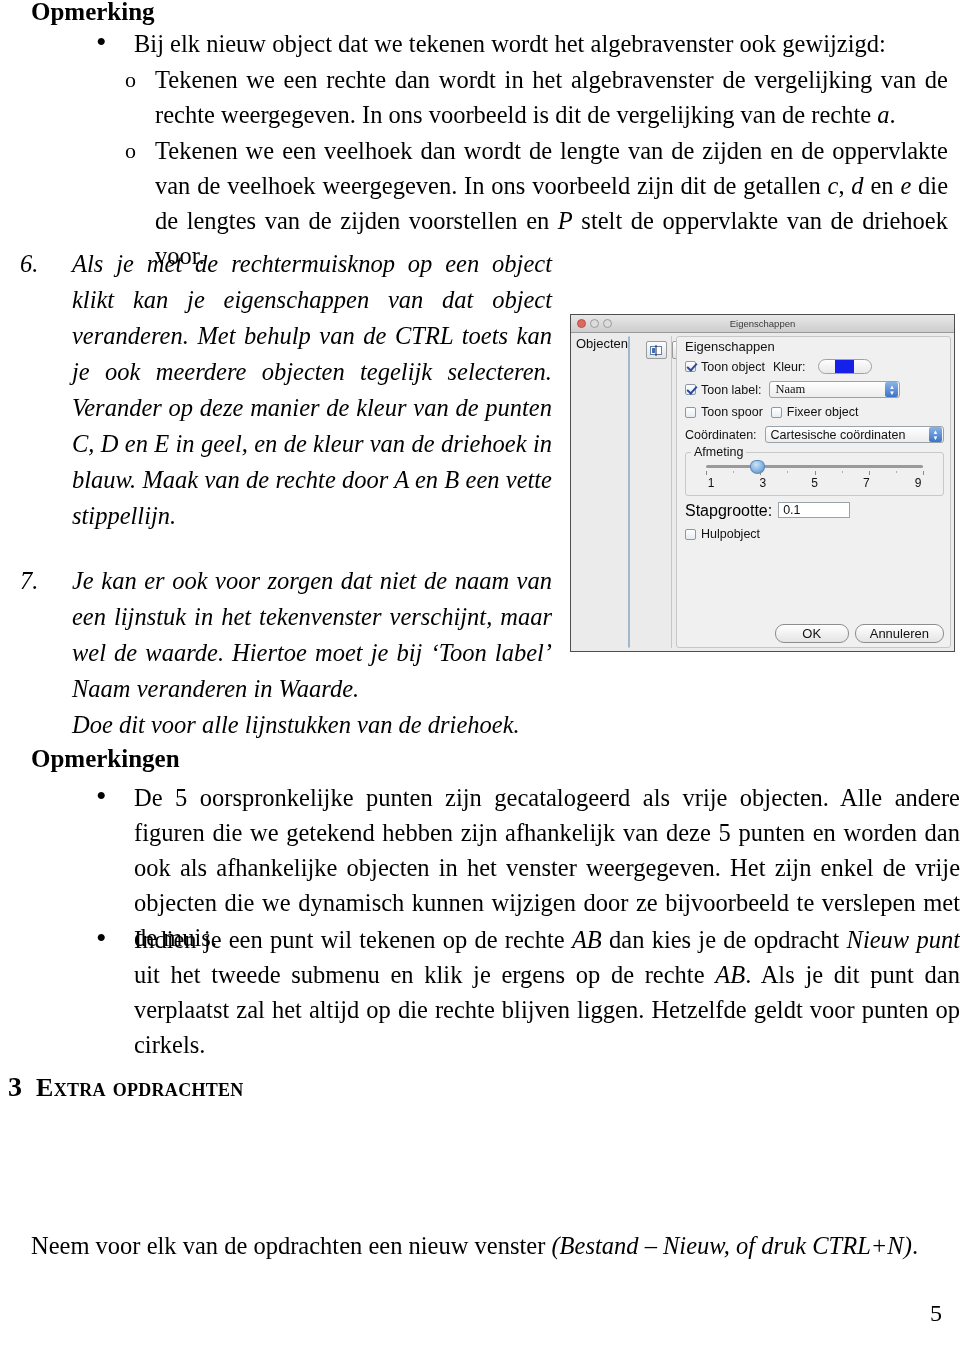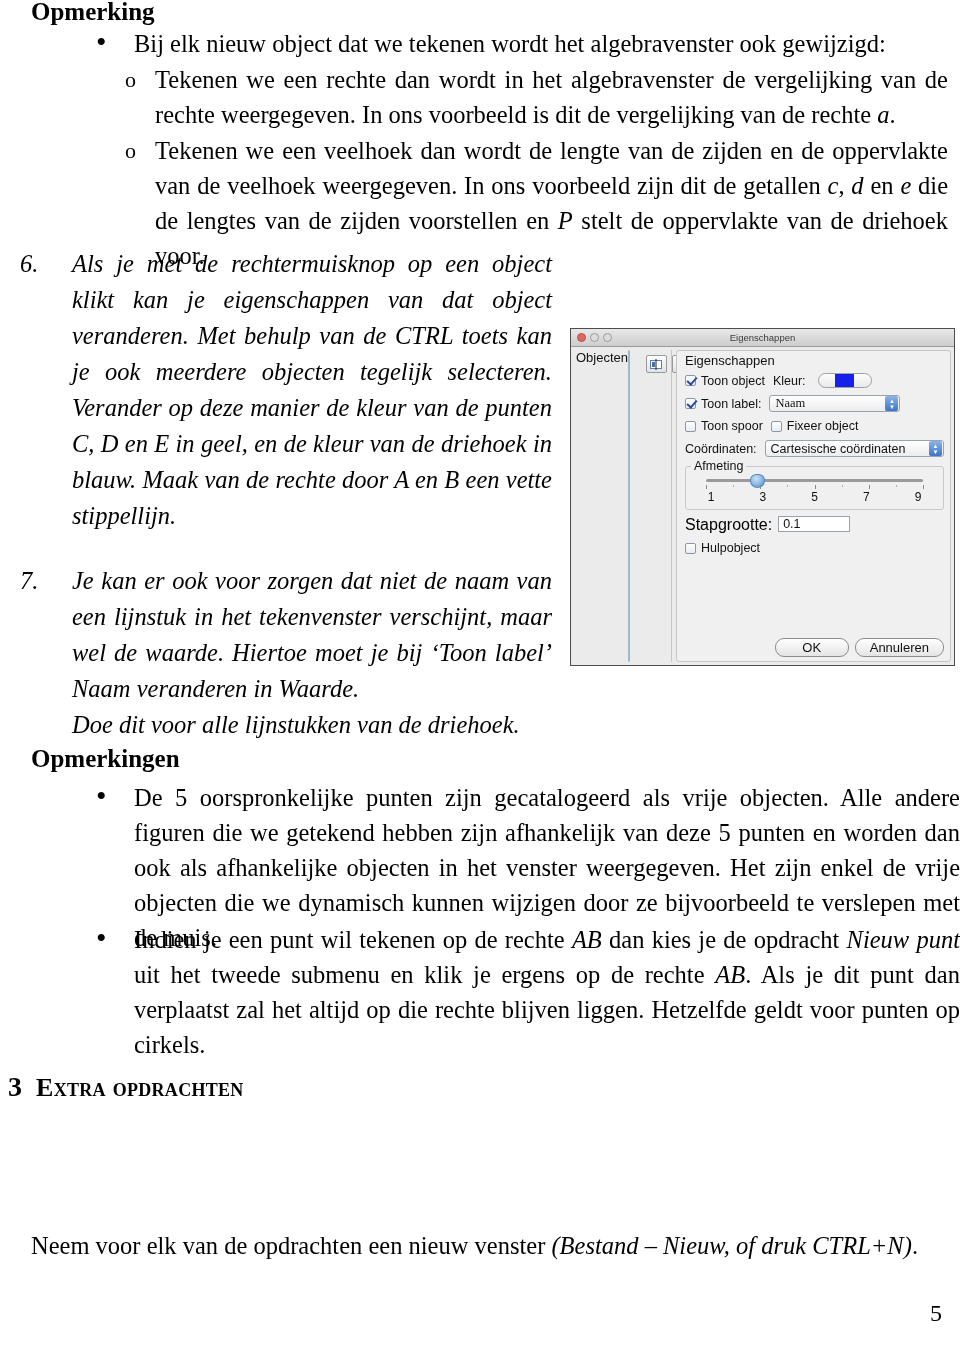--- a/index.html
+++ b/index.html
@@ -137,21 +137,21 @@
     position: absolute;
     right: 18px;
     top: 1300px;
     font-size: 24px;
   }
 
   
   #dialog-shot {
     position: absolute;
     left: 570px;
-    top: 328px;
+    top: 314px;
     width: 385px;
     height: 338px;
     border: 1px solid #4d4d4d;
     background: #ebebeb;
     font-family: "Liberation Sans", "DejaVu Sans", sans-serif;
     box-sizing: border-box;
     overflow: hidden;
   }
   .dlg-titlebar {
     position: relative;

